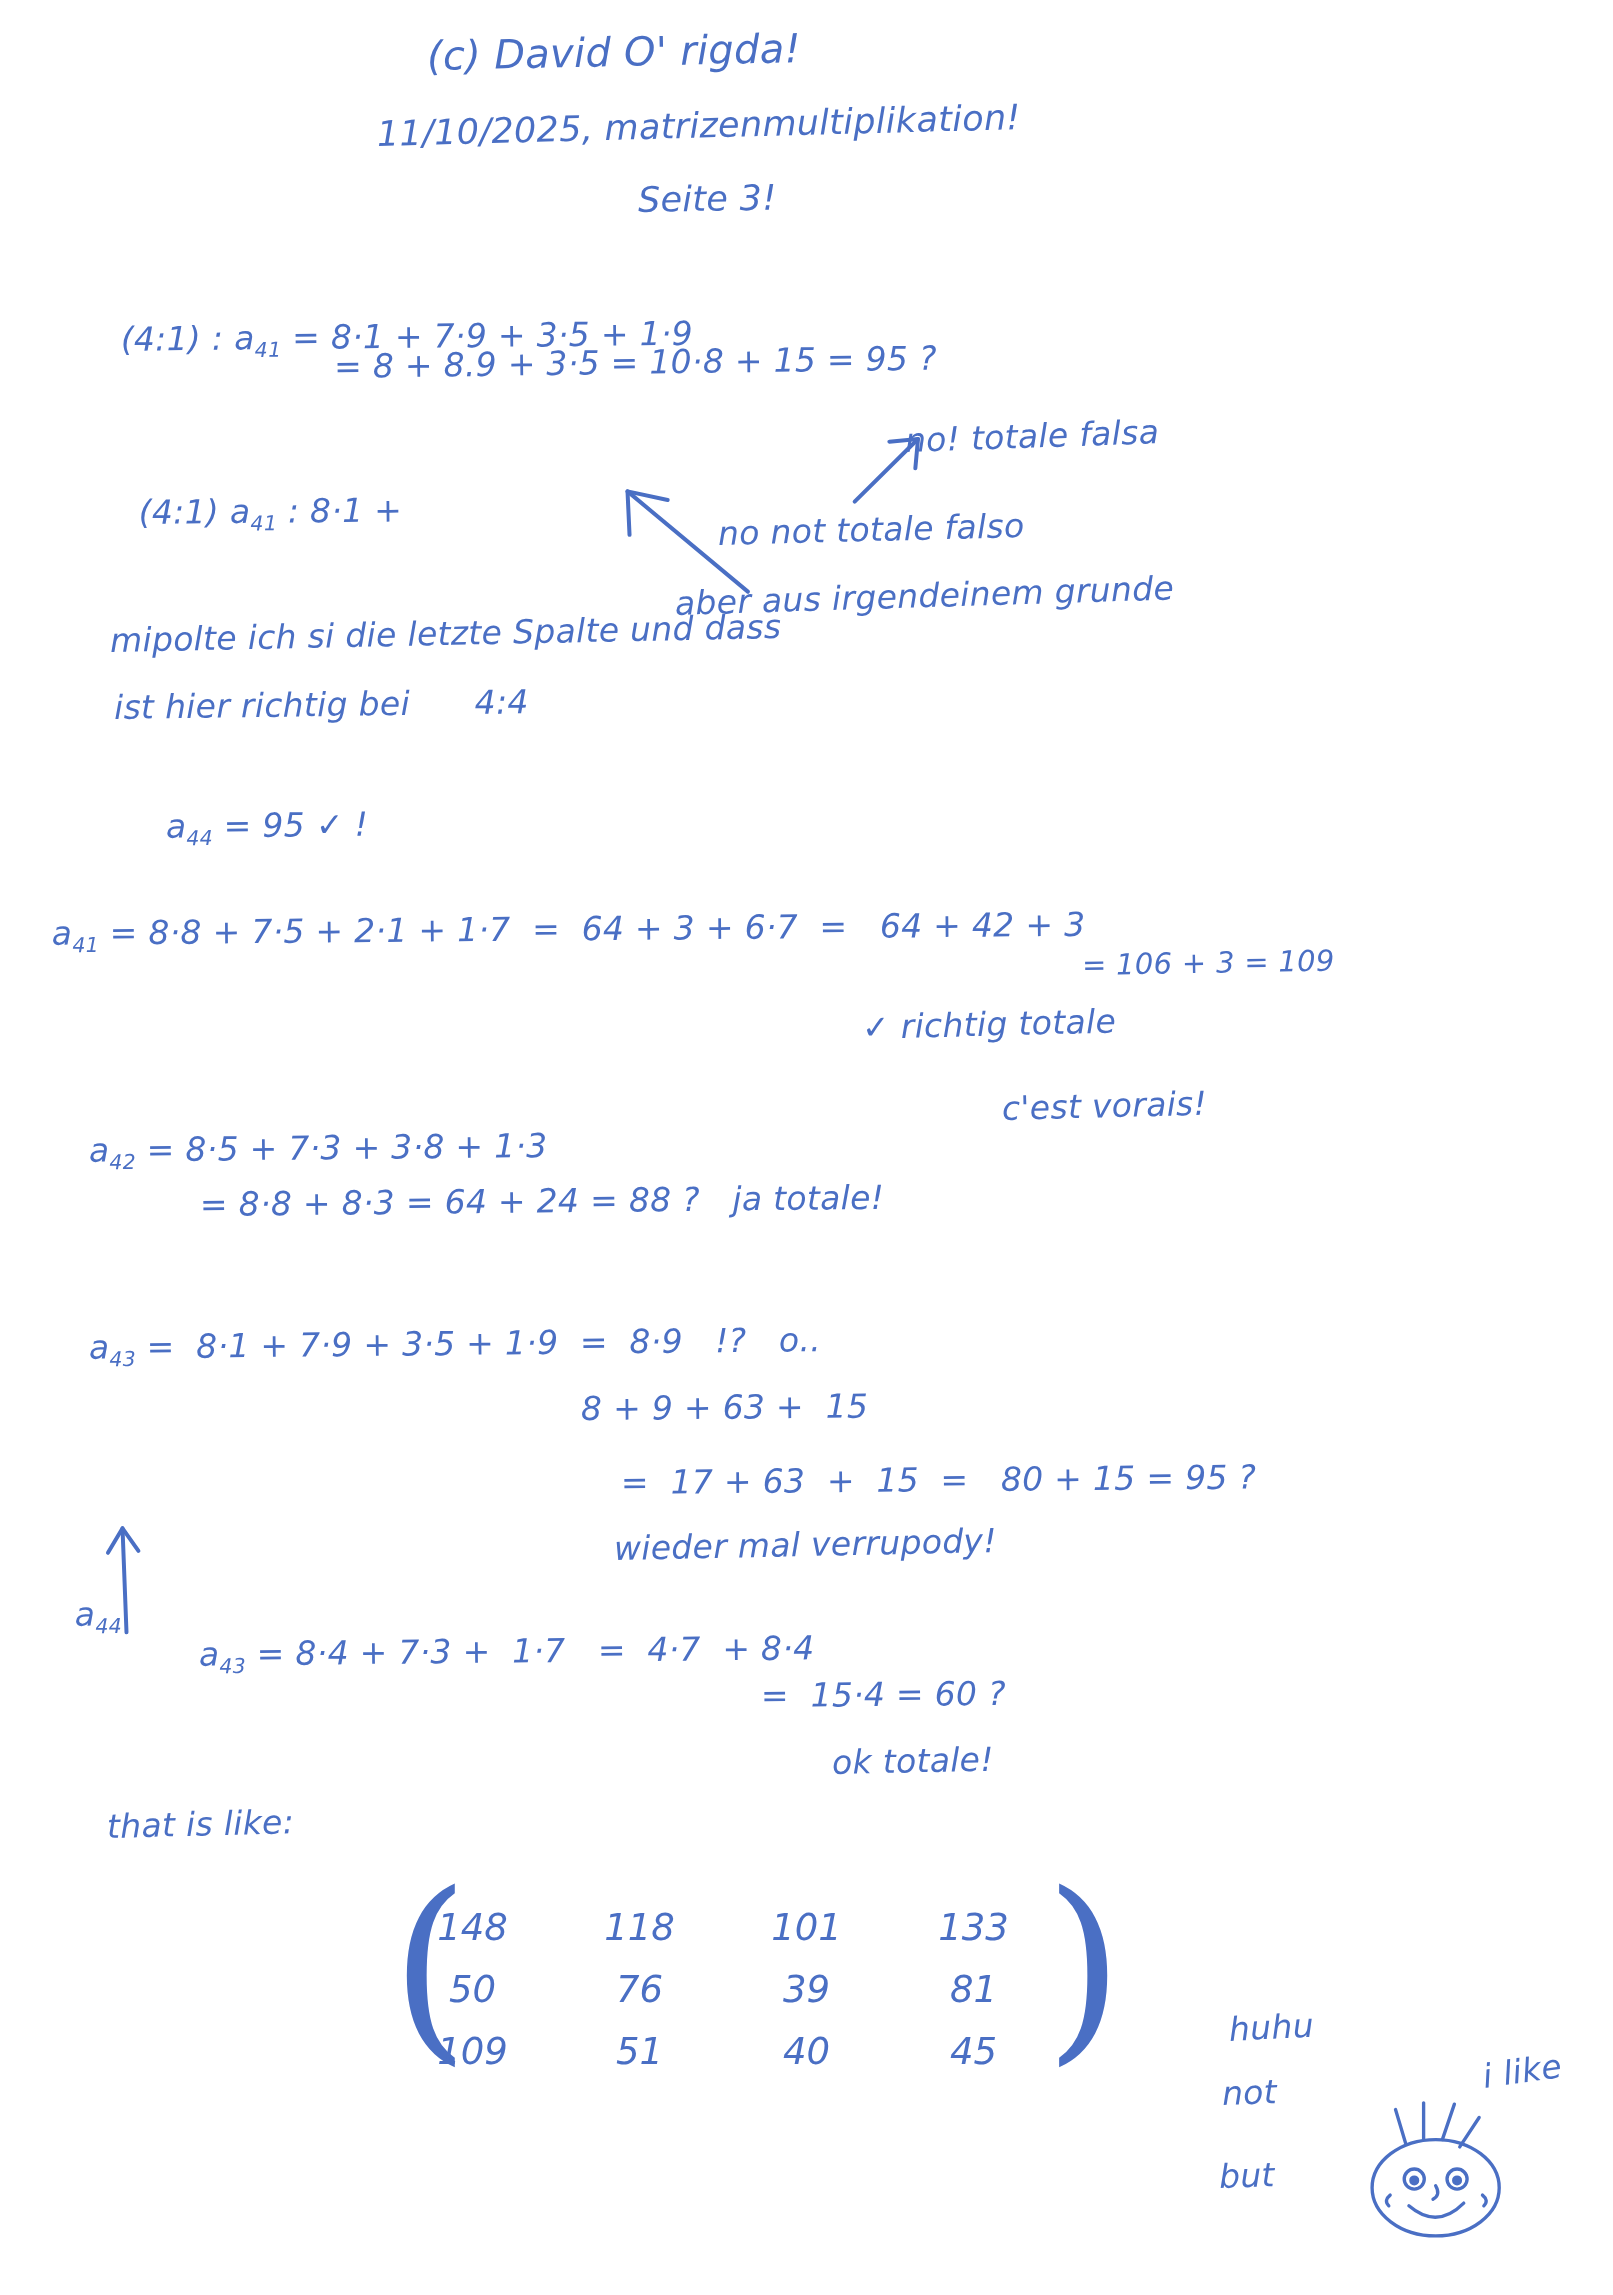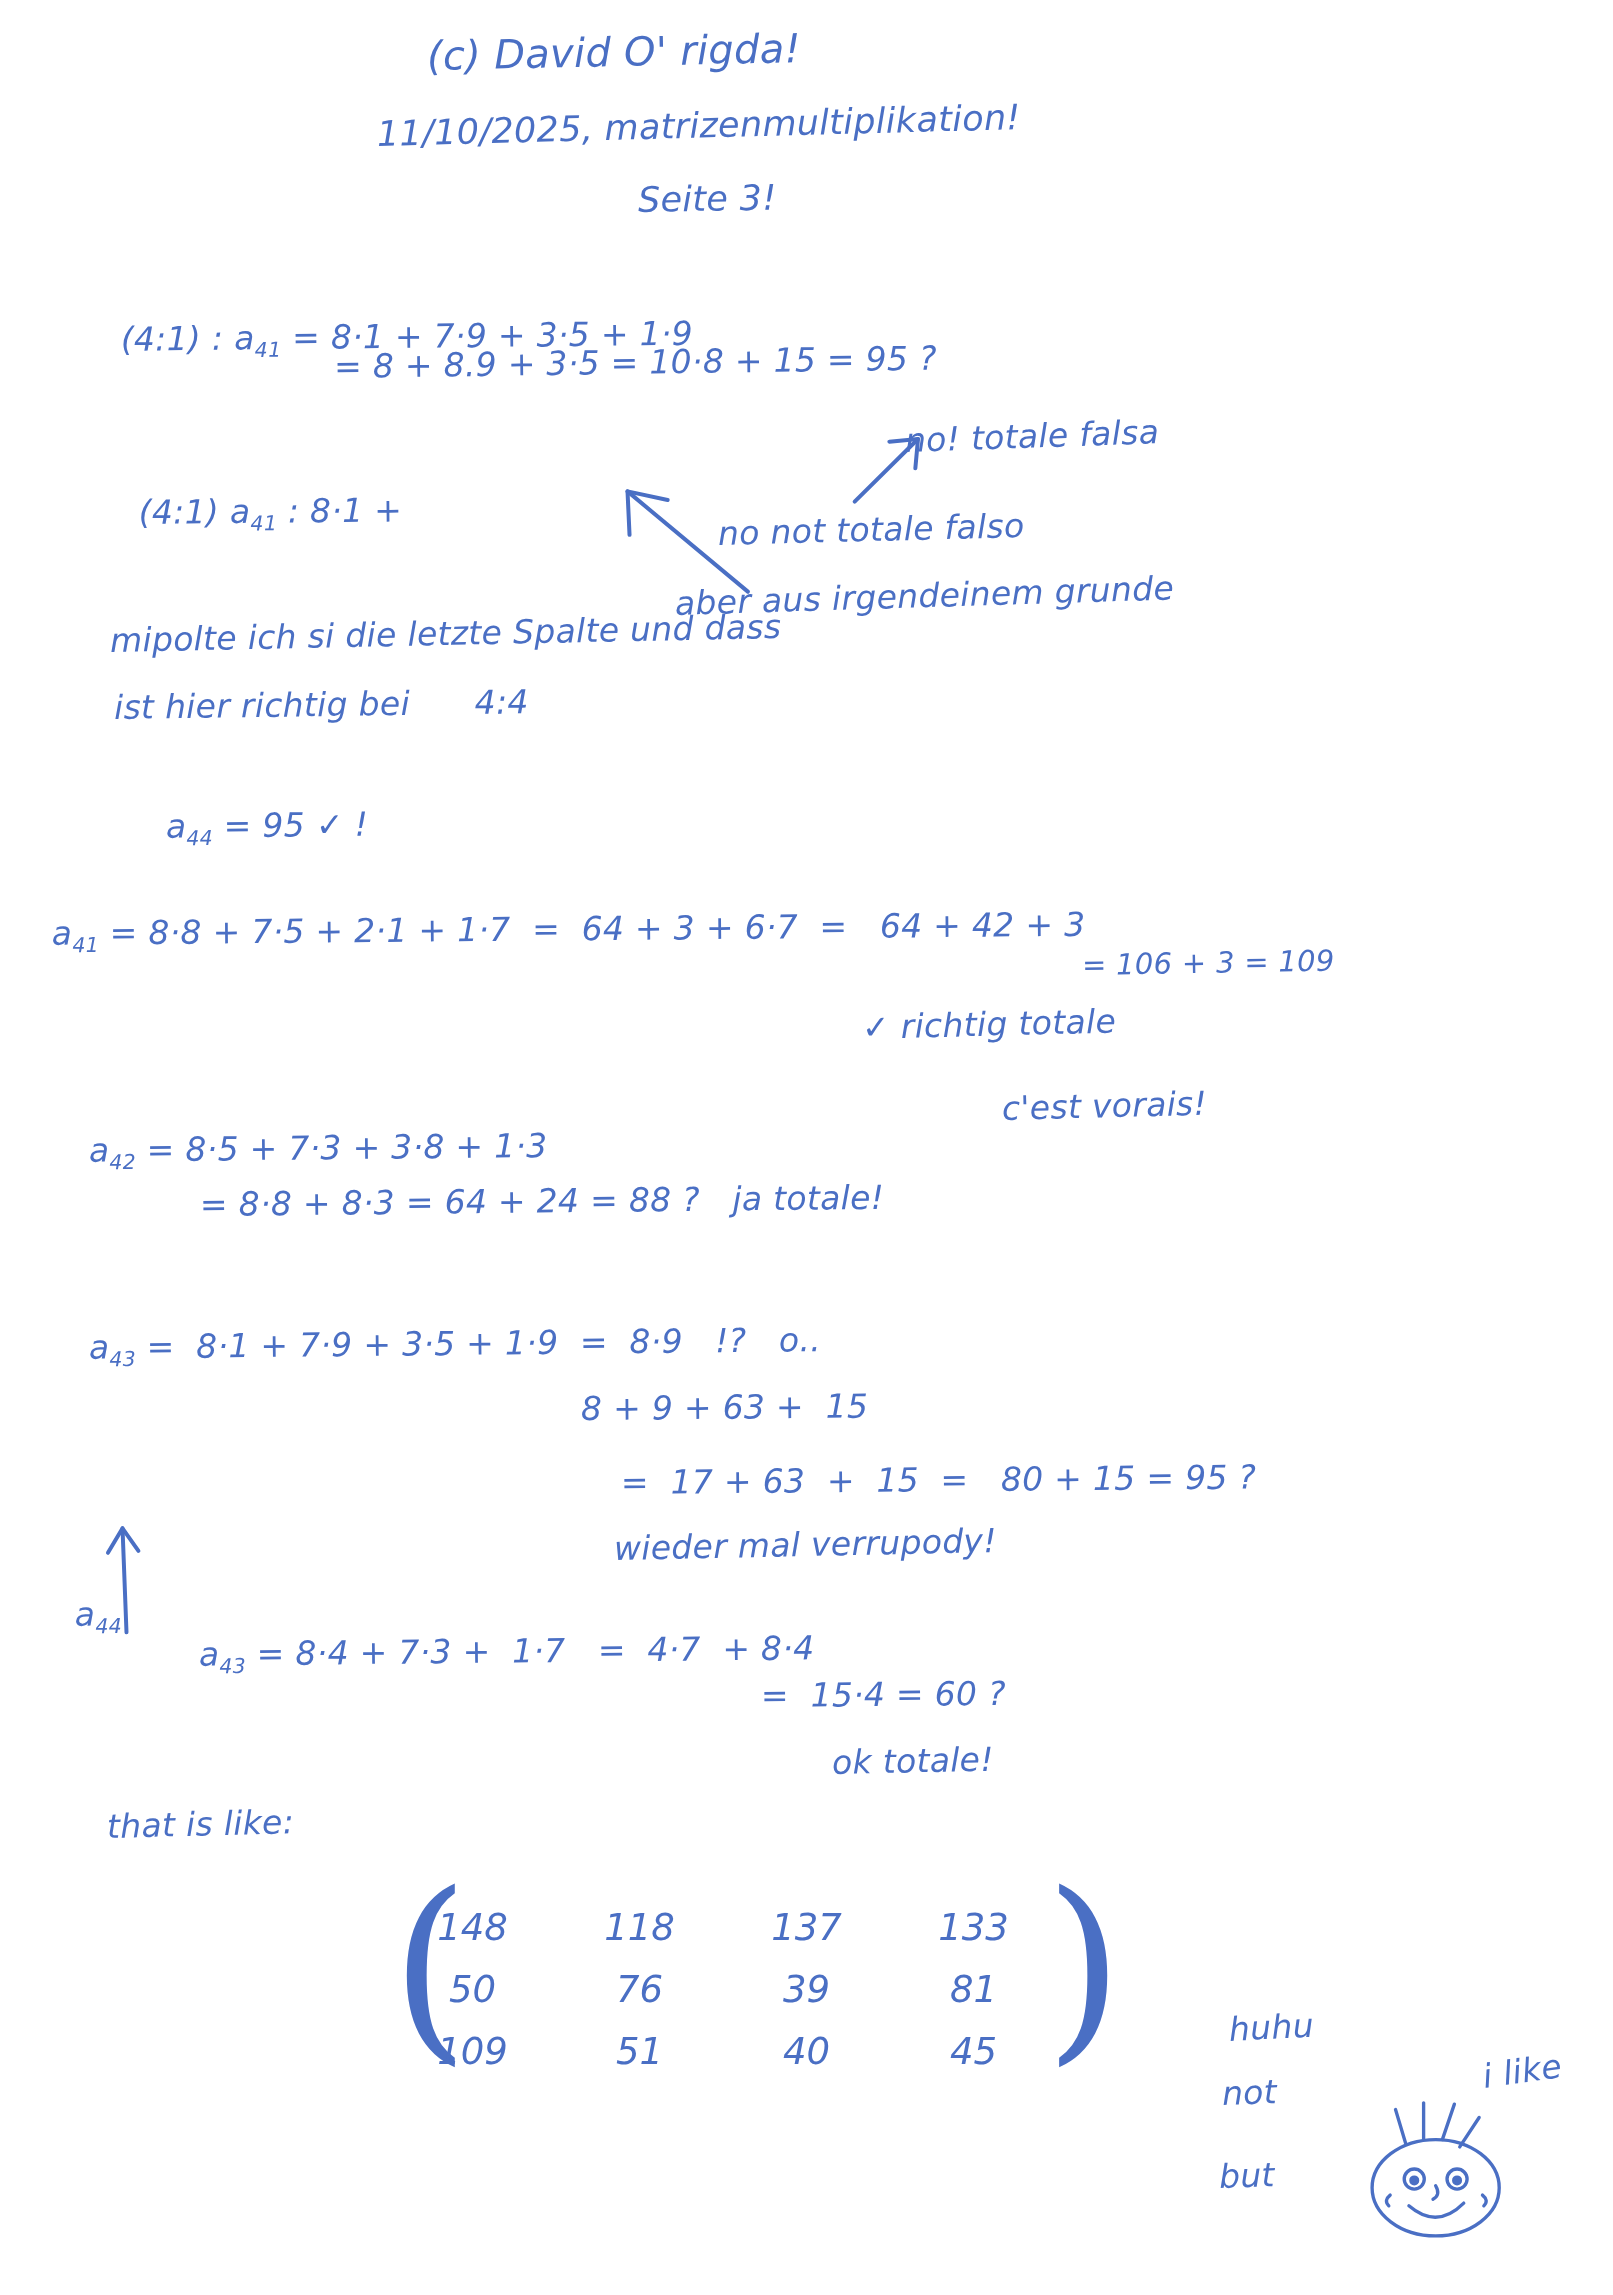--- a/index.html
+++ b/index.html
@@ -166,21 +166,21 @@
 
 <div class="bracket" style="left:391px; top:1867px;">(</div>
 <div class="bracket" style="left:1045px; top:1867px;">)</div>
 
 <div id="matrix-block">
   <table>
     <tbody>
       <tr>
         <td>148</td>
         <td>118</td>
-        <td>137</td>
+        <td>101</td>
         <td>133</td>
       </tr>
       <tr>
         <td>50</td>
         <td>76</td>
         <td>39</td>
         <td>81</td>
       </tr>
       <tr>
         <td>109</td>

